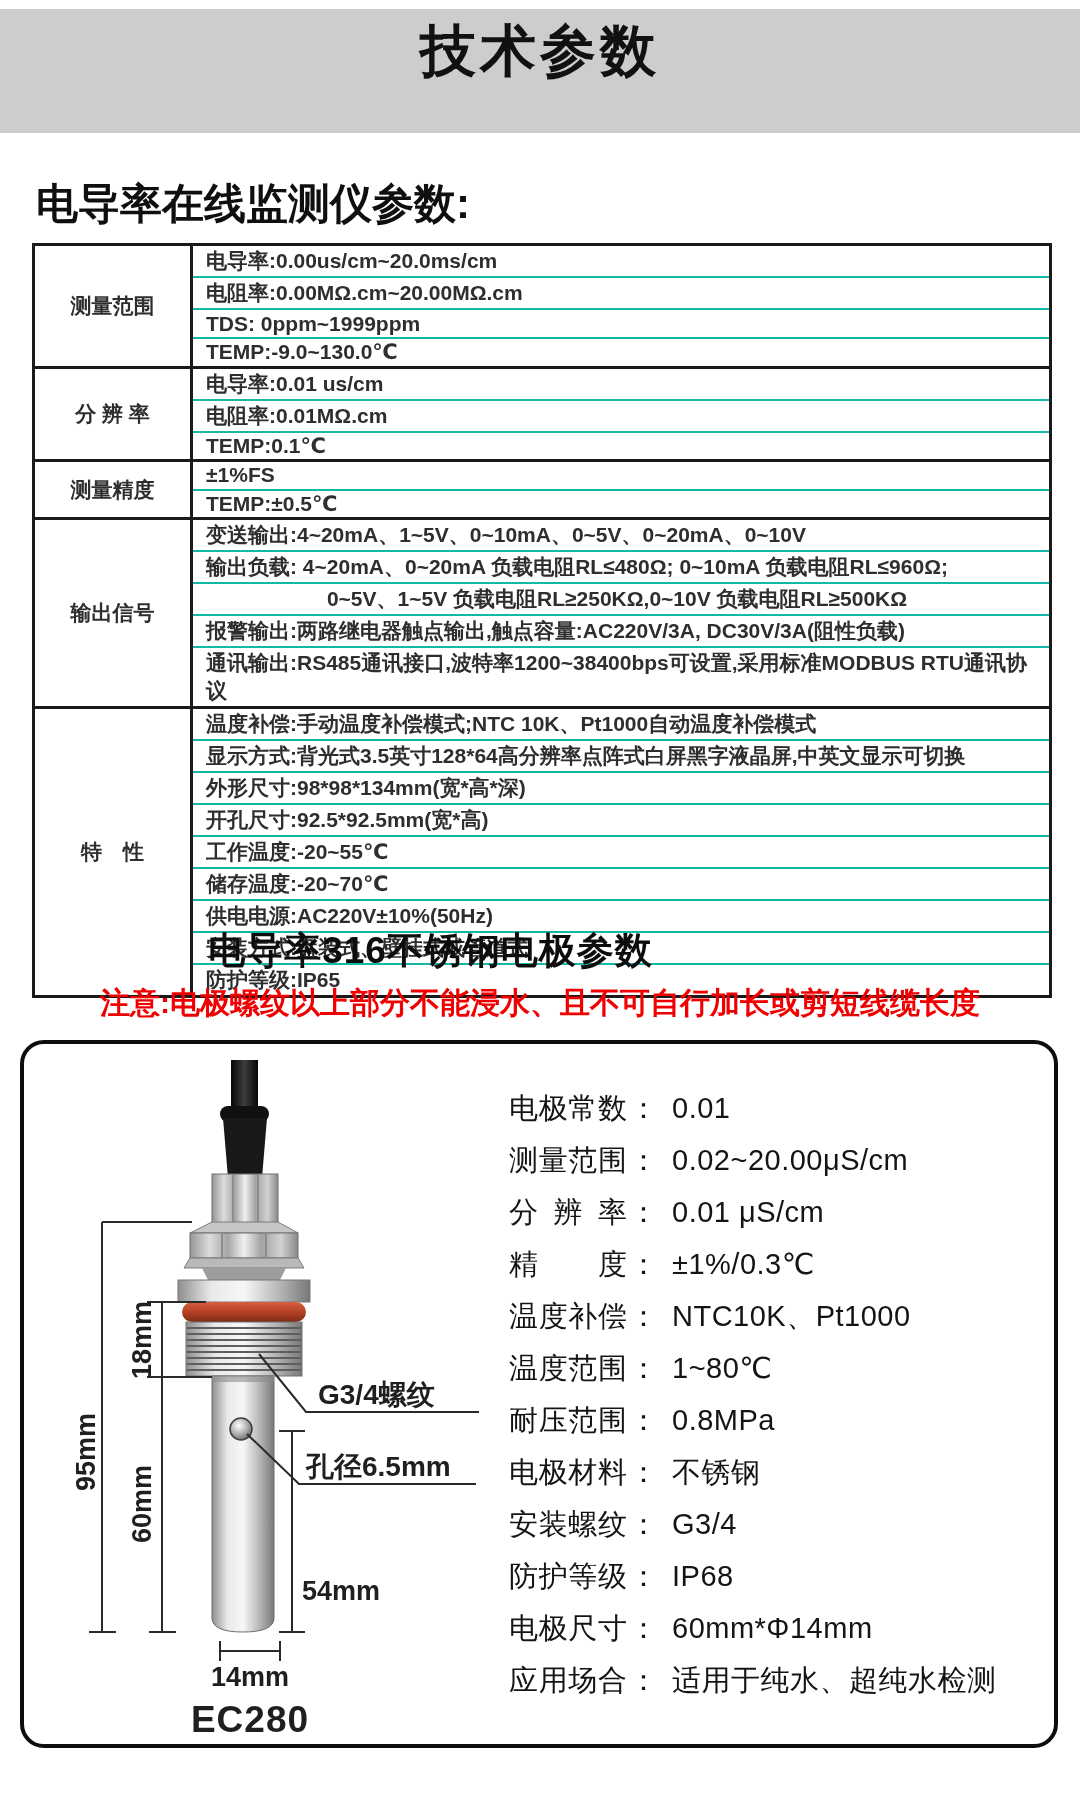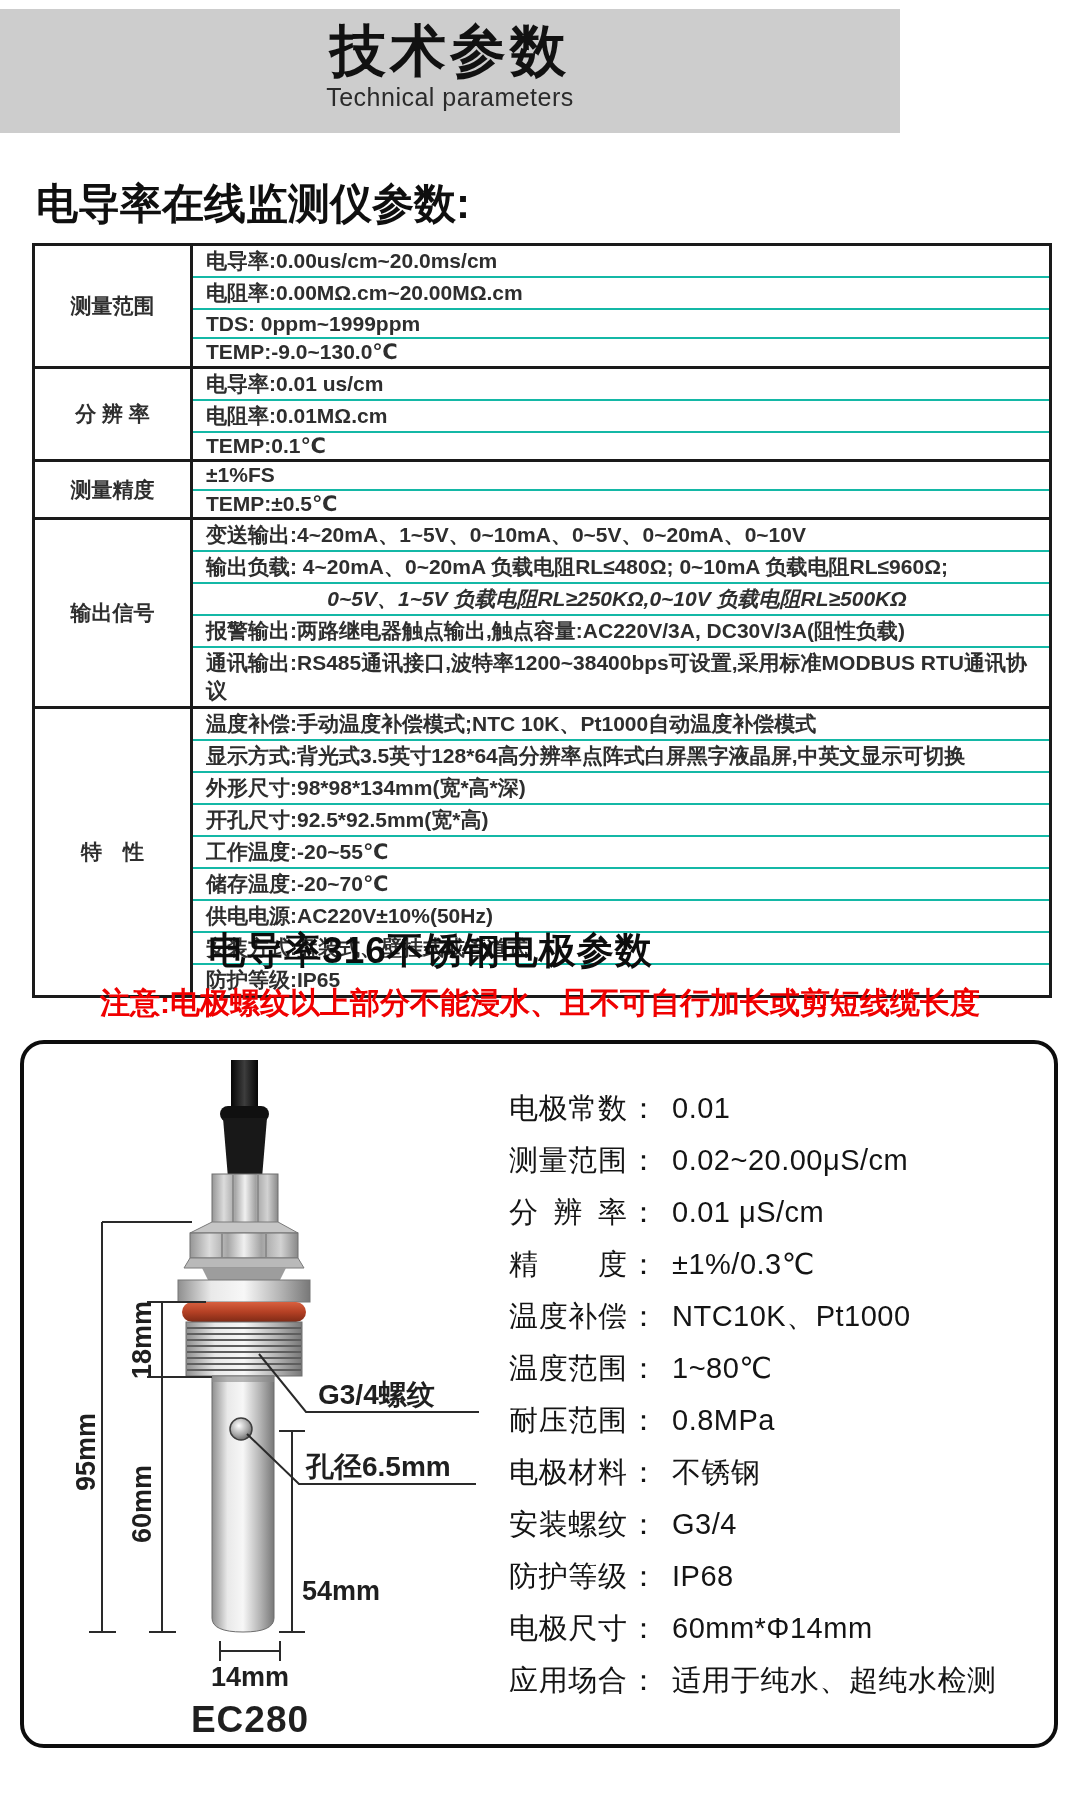--- a/index.html
+++ b/index.html
@@ -1,34 +1,34 @@
 <!DOCTYPE html>
 <html><head>
 <meta charset="utf-8">
 <style>
   * { margin:0; padding:0; box-sizing:border-box; }
   body { background:#ffffff; font-family:"Liberation Sans","DejaVu Sans",sans-serif; color:#1d1d1d; }
   .page { position:relative; width:1080px; height:1795px; background:#ffffff; overflow:hidden; margin:0 auto; }
 
   
-  .band { position:absolute; top:9px; left:0; width:900px; height:124px; background:#cdcdcd; text-align:center; }
+  .band { position:absolute; top:9px; left:0; width:1080px; height:124px; background:#cdcdcd; text-align:center; }
   .band-title { padding-top:10px; font-size:56px; font-weight:bold; letter-spacing:4px; color:#111; line-height:1.15; }
   .band-sub { font-size:25px; color:#2b2b2b; letter-spacing:0.5px; }
 
   
   .sec-heading { position:absolute; top:176px; left:36px; font-size:42px; font-weight:bold; color:#0f0f0f; }
 
   
   .spec-table { position:absolute; top:243px; left:32px; width:1020px; border-collapse:collapse; table-layout:fixed; border:3px solid #1a1a1a; }
   .spec-table td { font-size:21px; font-weight:600; color:#2e2e2e; height:29px; vertical-align:middle; }
   .spec-table td.label { width:158px; text-align:center; border-right:3px solid #1a1a1a; }
   .spec-table tr.group-start td { border-top:3px solid #1a1a1a; }
   .spec-table tr:not(.group-start) td.value { border-top:2px solid #14b8a6; }
   .spec-table td.value { padding:1px 8px 1px 13px;margin-top:16px; }
-  .spec-table td.value.center { text-align:center; padding-left:0;font-style:italic; }
+  .spec-table td.value.center { text-align:center; padding-left:0; }
 
   
   .sec2-title { position:absolute; top:926px; left:0; width:861px; text-align:center; font-size:37px; font-weight:bold; color:#0d0d0d; letter-spacing:1px; }
   .sec2-note { position:absolute; top:983px; left:0; width:1080px; text-align:center; font-size:30px; font-weight:bold; color:#f00000; }
 
   
   .probe-box { position:absolute; top:1040px; left:20px; width:1038px; height:708px; border:4px solid #0d0d0d; border-radius:24px; background:#fff; }
   .figure-svg { position:absolute; left:10px; top:8px; }
 
   .params { position:absolute; left:485px; top:38px; list-style:none; }
@@ -37,21 +37,20 @@
   .p-colon { display:inline-block; margin:0 14px 0 2px; }
   .p-value { letter-spacing:0.5px; }
 </style>
 </head>
 <body>
 
 <div class="page">
 
   <div class="band">
     <div class="band-title">技术参数</div>
-    <div class="band-sub">Technical parameters</div>
   </div>
 
   <div class="sec-heading">电导率在线监测仪参数:</div>
 
   <table class="spec-table">
     <tbody>
         <tr class="group-start">
           <td class="label" rowspan="4">测量范围</td>
           <td class="value">电导率:0.00us/cm~20.0ms/cm</td>
         </tr>

